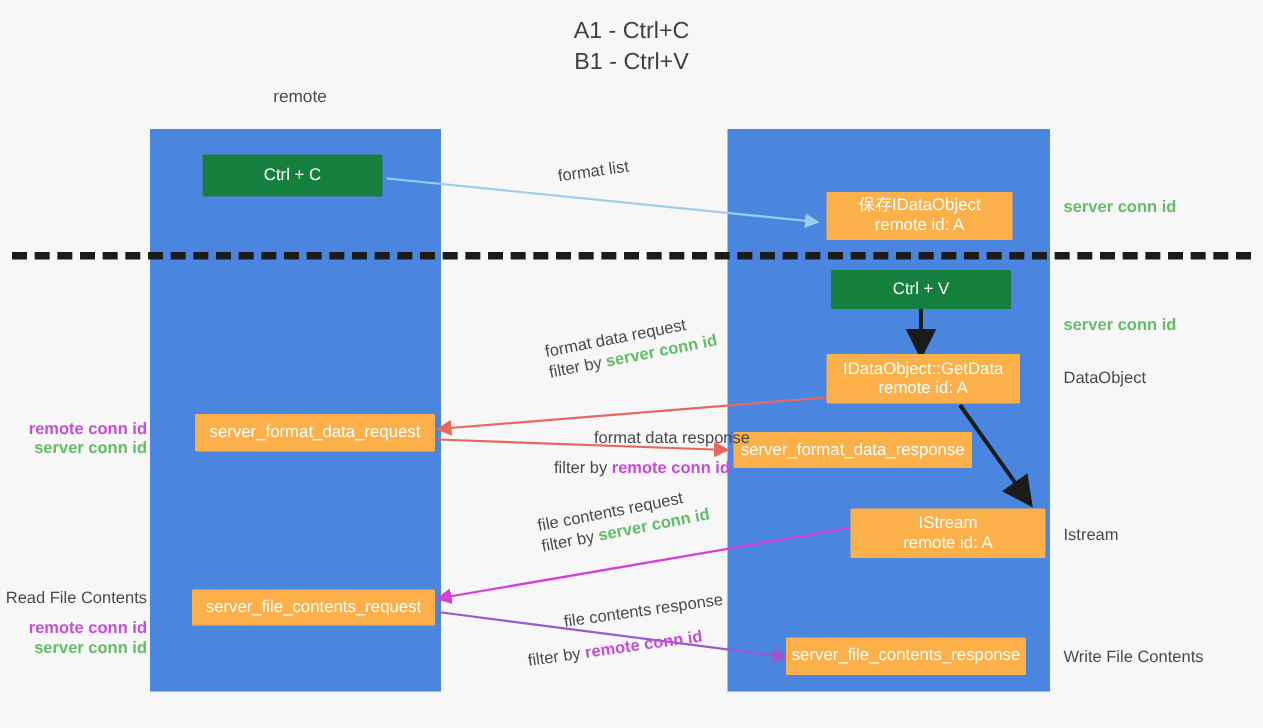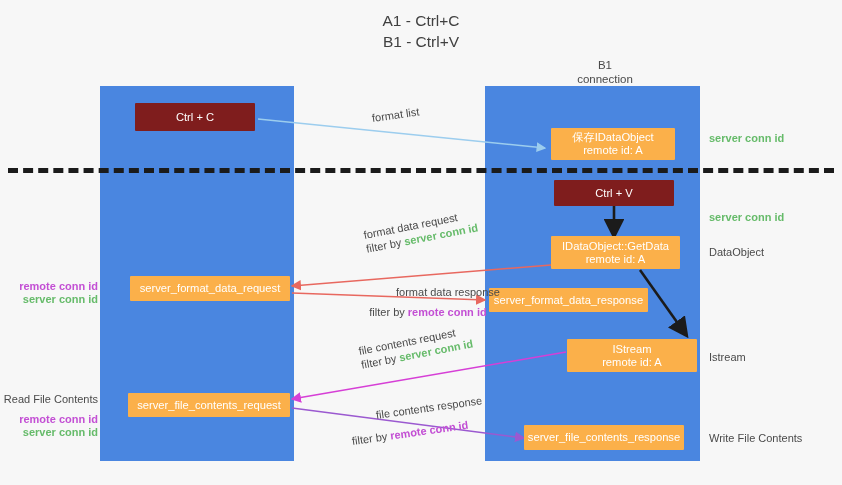--- a/index.html
+++ b/index.html
@@ -64,21 +64,21 @@
     flex-direction: column;
     align-items: center;
     justify-content: center;
     text-align: center;
     color: #ffffff;
     font-size: 11.2px;
     line-height: 13px;
     border-radius: 1px;
     z-index: 4;
   }
-  .box.green { background: #7f1d1d; }
+  .box.green { background: #15803d; }
   .box.orange { background: #fbb04a; }
   .box .l2 { display: block; }
   
   .lbl {
     position: absolute;
     font-size: 11px;
     line-height: 14px;
     color: #4a4a4a;
     white-space: nowrap;
     z-index: 5;
@@ -103,24 +103,21 @@
 </style>
 </head>
 <body>
 
 <div class="canvas">
 
   <div class="title">A1 - Ctrl+C
 B1 - Ctrl+V</div>
 
   <div class="col-head" style="left:140px; top:58px; width:120px;">
-  </div>
-  <div class="col-head" style="left:535px; top:58px; width:140px;">
-    <span class="l1">B1</span>
-    <span class="l2">connection</span>
+    <span class="l2">remote</span>
   </div>
 
   <div class="lane" style="left:100px; top:86px; width:194px; height:375px;"></div>
   <div class="lane" style="left:485px; top:86px; width:215px; height:375px;"></div>
 
   <svg class="wires" viewBox="0 0 842 485">
     <defs>
       <marker id="ah-blue" markerWidth="7" markerHeight="7" refX="6" refY="3.5" orient="auto">
         <path d="M0,0 L7,3.5 L0,7 z" fill="#9ccdee"></path>
       </marker>

